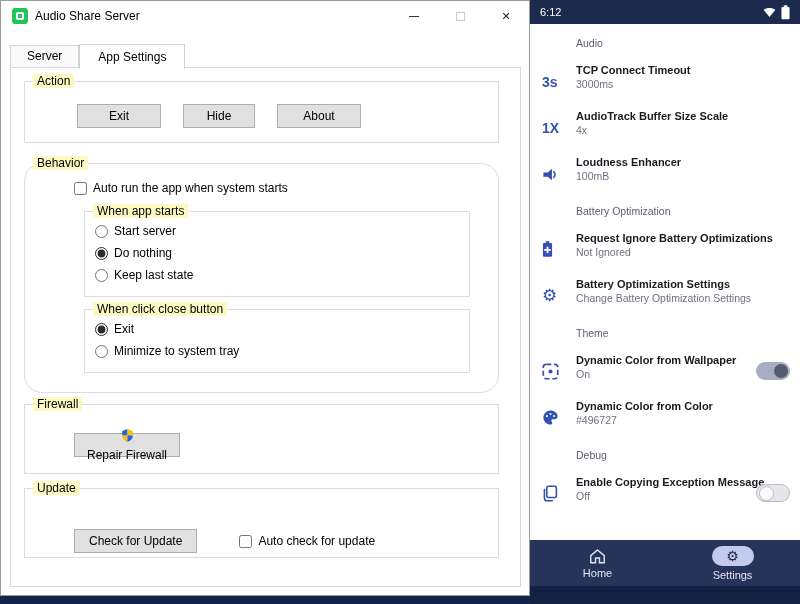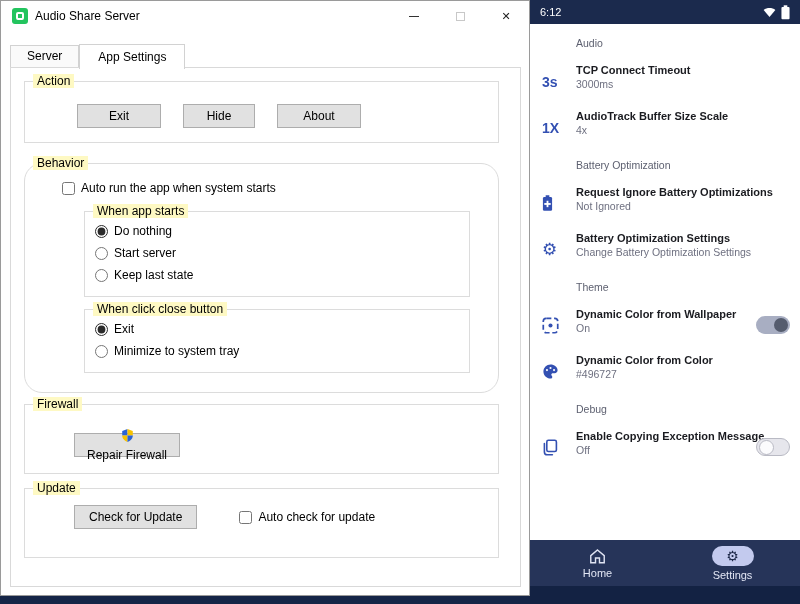--- a/index.html
+++ b/index.html
@@ -40,28 +40,28 @@
   .gb-behavior { top:95px;  height:230px;border-radius:18px; }
   .gb-firewall { top:336px; height:70px; }
   .gb-update   { top:420px; height:70px; }
 
   .btn-row { display:flex; gap:22px; margin:22px 0 0 52px; }
   .wbtn { background:#e1e1e1; border:1px solid #adadad; font-size:12px; color:#000;
     height:24px; display:inline-flex; align-items:center; justify-content:center; cursor:default; }
   .w84 { width:84px; } .w72 { width:72px; }
   .wbtn-icon { display:inline-flex; gap:5px; padding:0 12px;flex-direction:column; }
 
-  .checkbox-row { display:flex; align-items:center; gap:6px; margin:17px 0 0 37px; font-size:12px; }
+  .checkbox-row { display:flex; align-items:center; gap:6px; margin:17px 0 0 49px; font-size:12px; }
   input[type="checkbox"], input[type="radio"] { width:13px; height:13px; accent-color:#2b2b2b; flex:0 0 auto; }
 
   .inner-group { position:relative; border:1px solid #dcdcdc; margin:16px 28px 0 59px; padding:12px 0 6px 0; }
   .radio-row { display:flex; align-items:center; gap:6px; margin:0 0 8px 10px; font-size:12px; }
 
   .fw-row { margin:24px 0 0 49px; }
-  .upd-row { display:flex; align-items:center; gap:22px; margin:16px 0 0 49px; }
+  .upd-row { display:flex; align-items:center; gap:22px; margin:40px 0 0 49px; }
   .upd-row .wbtn { padding:0 14px; }
 
   
   .android { position:absolute; left:530px; top:0; width:270px; height:604px;
     background:#fff; display:flex; flex-direction:column; }
   .statusbar { height:24px; background:#1b2a4d; color:#fff; display:flex; align-items:center;
     padding:0 10px; font-size:11px; flex:0 0 auto; }
   .status-icons { margin-left:auto; display:flex; align-items:center; gap:5px; }
 
   .a-content { flex:1 1 auto; overflow:hidden; }
@@ -133,26 +133,26 @@
       <span class="gb-label">Behavior</span>
 
       <div class="checkbox-row">
         <input type="checkbox" style="">
         <span>Auto run the app when system starts</span>
       </div>
 
       <div class="inner-group">
         <span class="gb-label">When app starts</span>
         <div class="radio-row">
+          <input type="radio" name="appstart" style="">
+          <span>Start server</span>
+        </div>
+        <div class="radio-row">
           <input type="radio" name="appstart" checked="" style="">
           <span>Do nothing</span>
-        </div>
-        <div class="radio-row">
-          <input type="radio" name="appstart" style="">
-          <span>Start server</span>
         </div>
         <div class="radio-row">
           <input type="radio" name="appstart" style="">
           <span>Keep last state</span>
         </div>
       </div>
 
       <div class="inner-group" style="margin-top:12px;">
         <span class="gb-label">When click close button</span>
         <div class="radio-row">
@@ -233,20 +233,32 @@
     <div class="a-item">
       <div class="a-icon">
           <span class="icon-text">1X</span>
         </div>
       <div class="a-text">
         <div class="a-title">AudioTrack Buffer Size Scale</div>
         <div class="a-sub">4x</div>
       </div>
     </div>
 
+    <div class="a-item">
+      <div class="a-icon">
+        <svg width="17" height="15" viewBox="0 0 24 20">
+            <path d="M2 7 H8 L14 2 V18 L8 13 H2 Z" fill="#3350b2"></path>
+            <path d="M16.5 6 C19 8 19 12 16.5 14" stroke="#3350b2" fill="none" stroke-width="2.2" stroke-linecap="round"></path>
+          </svg>
+      </div>
+      <div class="a-text">
+        <div class="a-title">Loudness Enhancer</div>
+        <div class="a-sub">100mB</div>
+      </div>
+    </div>
 
     <div class="section-header">Battery Optimization</div>
 
     <div class="a-item">
       <div class="a-icon">
         <svg width="11" height="17" viewBox="0 0 12 18">
             <rect x="4" y="0" width="4" height="2" fill="#3350b2"></rect>
             <rect x="1" y="2" width="10" height="15" rx="1.5" fill="#3350b2"></rect>
             <rect x="5" y="6" width="2" height="7" fill="#fff"></rect>
             <rect x="2.5" y="8.5" width="7" height="2" fill="#fff"></rect>

